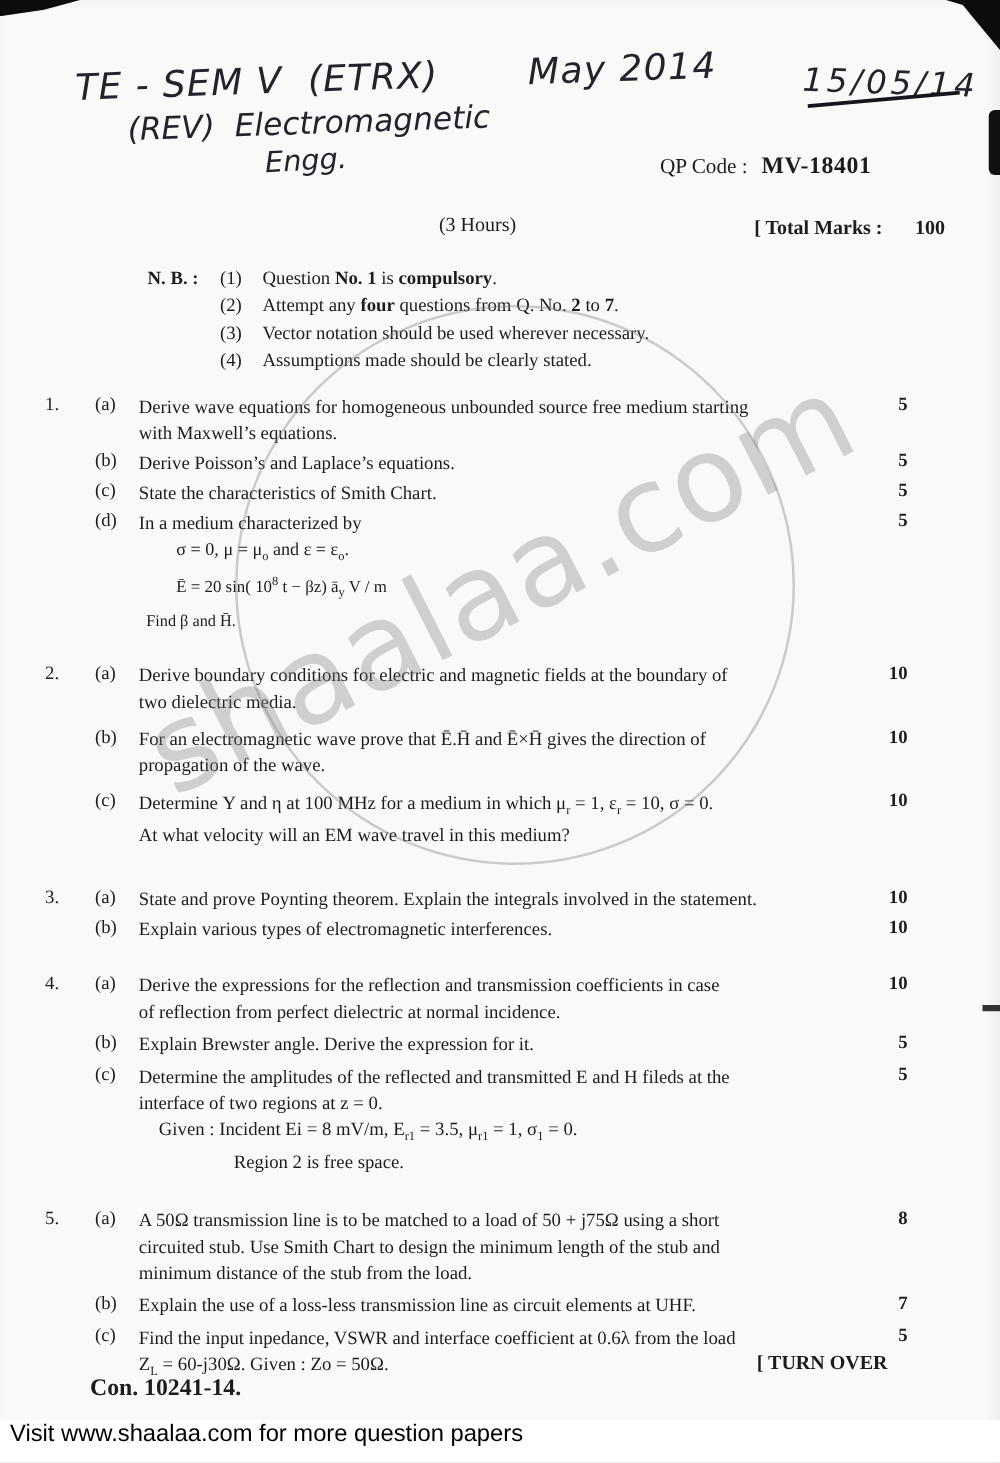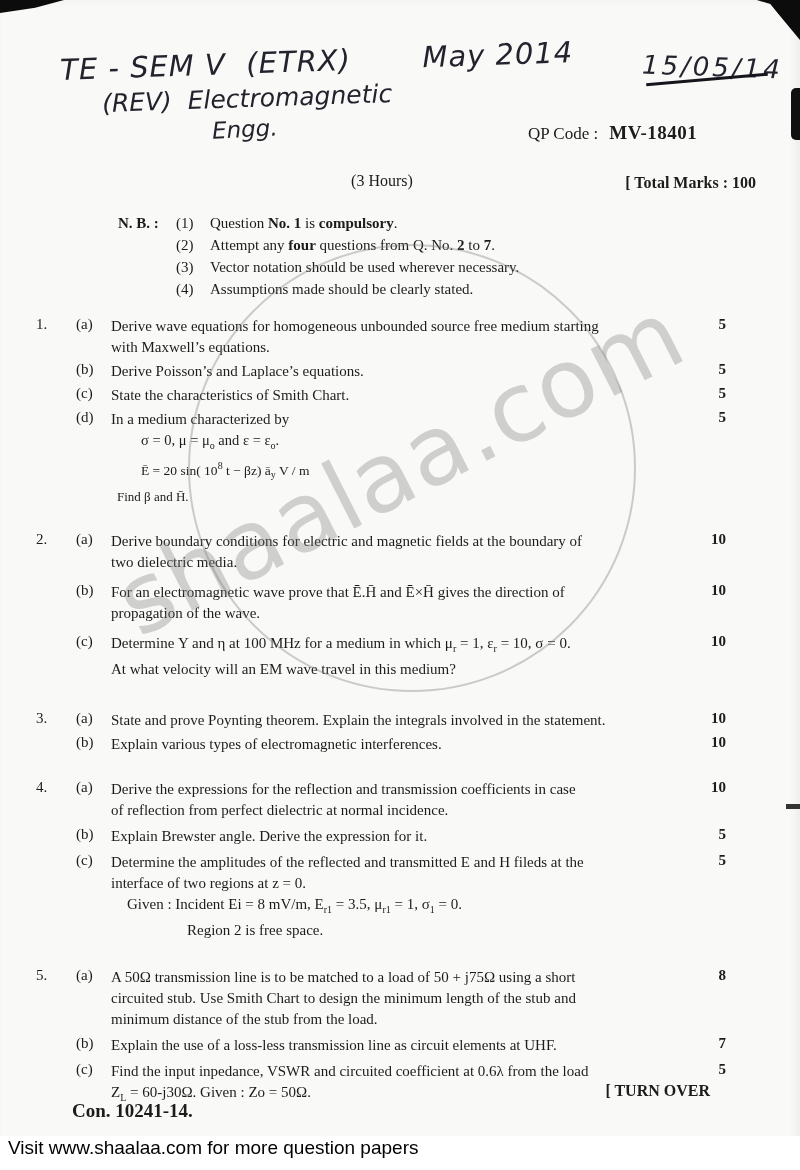--- a/index.html
+++ b/index.html
@@ -29,21 +29,21 @@
   .hw-date-stroke { position:absolute; left:646px; top:78px; width:122px; height:3px;
     background:#15151c; transform:rotate(-5deg); z-index:3; }
 
   
   .qp-row { position:absolute; left:528px; top:122px; z-index:2; }
   .qp-label { font-weight:normal; font-size:17px; }
   .qp-value { font-weight:bold; font-size:19px; letter-spacing:.5px; margin-left:7px; }
   .hours { position:absolute; left:0; top:172px; width:100%; text-align:center;
     font-size:16px; transform:translateX(-18px); z-index:2; }
   .total-marks { position:absolute; right:44px; top:174px; font-weight:bold; font-size:16px; z-index:2; }
-  .tm-value { margin-left:0; }
+  .tm-value { margin-left:22px; }
 
   
   .nb { position:absolute; left:74px; top:212px; display:flex; font-size:15px; line-height:22px; z-index:2; }
   .nb-label { font-weight:bold; width:58px;margin-left:44px; }
   .nb-item { display:flex; }
   .nb-num { width:34px; }
   .nb-text b { font-weight:bold; }
 
   
   .questions { position:absolute; left:36px; top:316px; right:72px; z-index:2; }
@@ -263,21 +263,21 @@
         <div class="part">
           <div class="plabel">(b)</div>
           <div class="pbody">
             <div class="pline">Explain the use of a loss-less transmission line as circuit elements at UHF.</div>
           </div>
           <div class="pmarks">7</div>
         </div>
         <div class="part">
           <div class="plabel">(c)</div>
           <div class="pbody">
-            <div class="pline">Find the input inpedance, VSWR and circuited coefficient at 0.6λ from the load</div>
+            <div class="pline">Find the input inpedance, VSWR and interface coefficient at 0.6λ from the load</div>
             <div class="pline"><span>Z</span><sub>L</sub><span> = 60-j30Ω. Given : Zo = 50Ω.</span></div>
           </div>
           <div class="pmarks">5</div>
         </div>
       </div>
     </div>
 
   </div>
 
   <div class="watermark-circle"></div>

